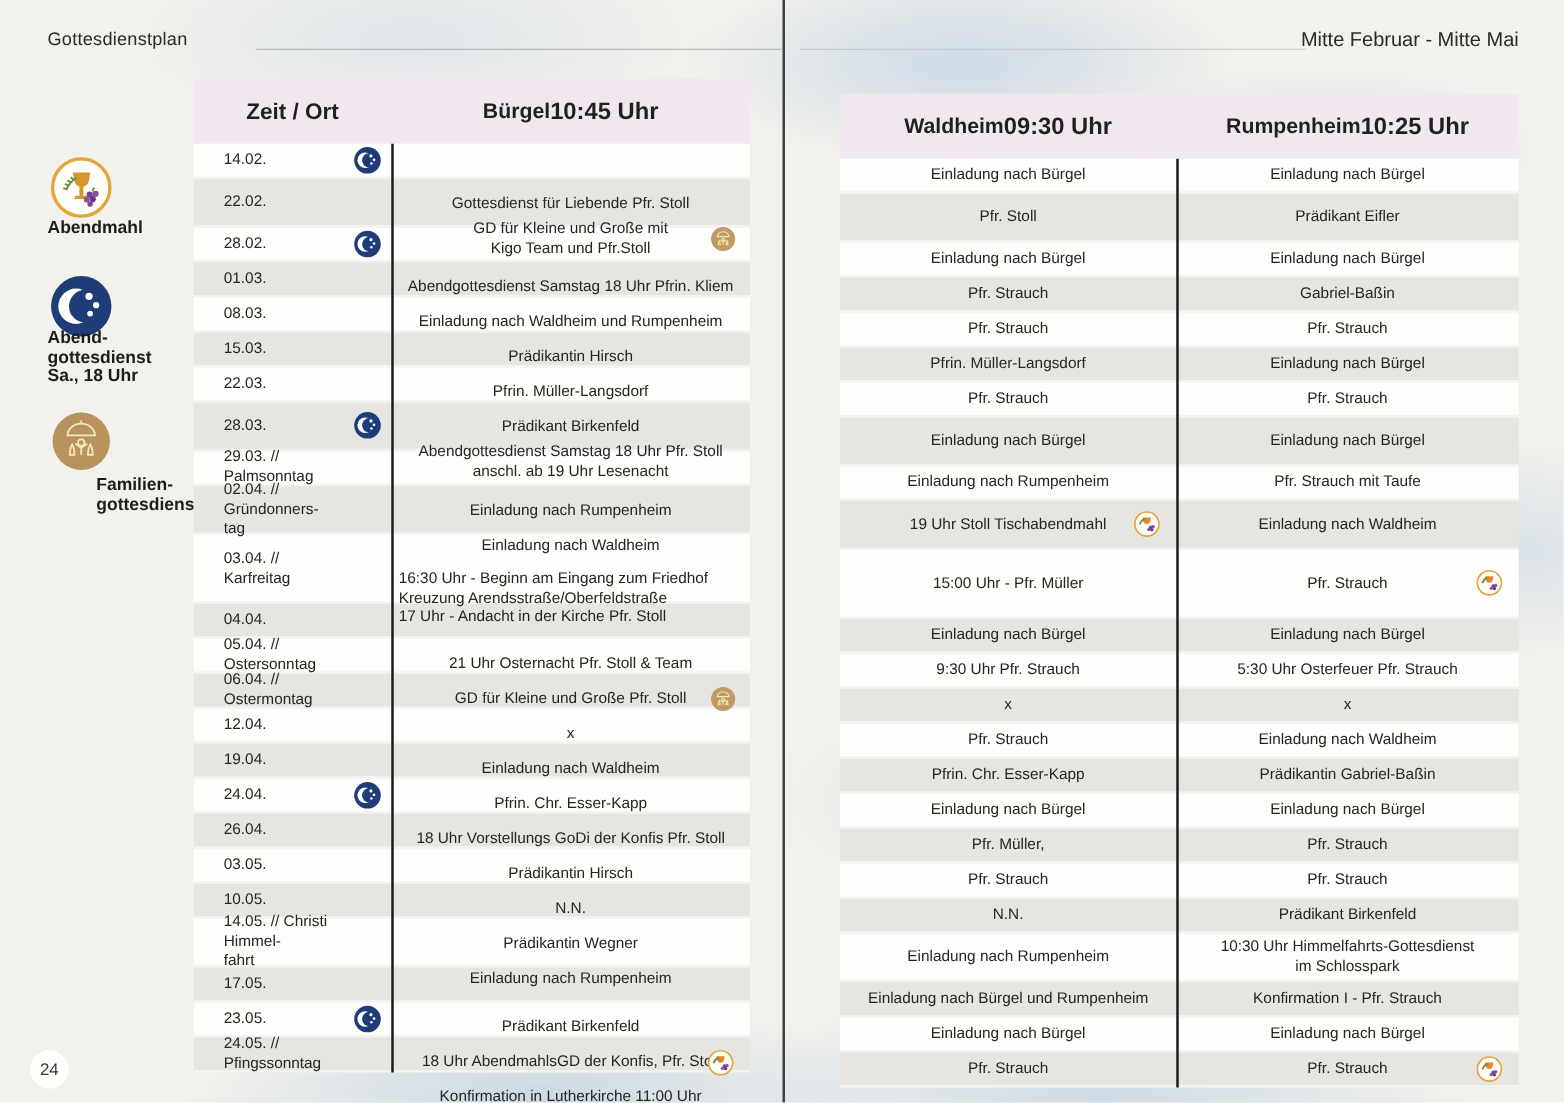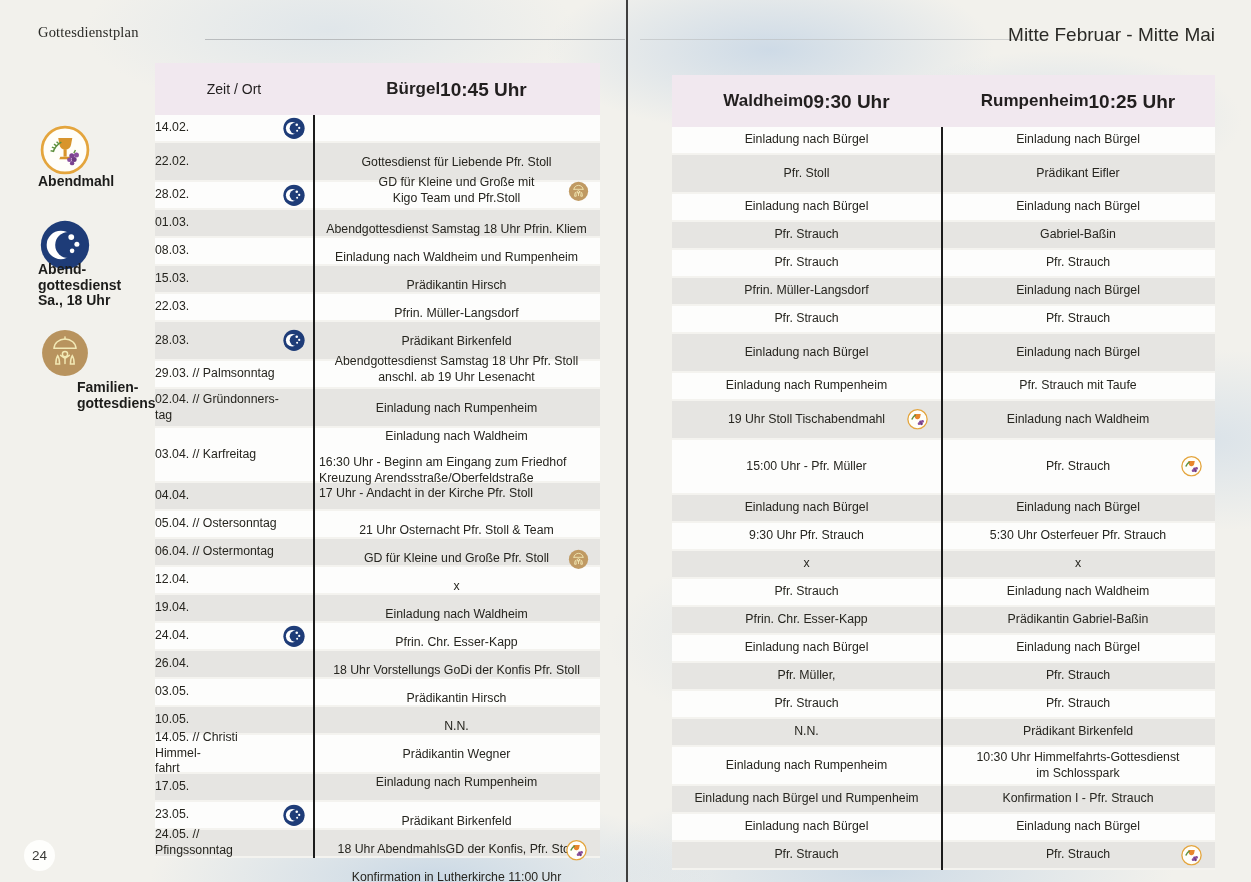--- a/index.html
+++ b/index.html
@@ -11,40 +11,40 @@
       radial-gradient(ellipse 260px 100px at 1060px 120px, rgba(183,205,228,.45), transparent 70%),
       radial-gradient(ellipse 300px 130px at 1205px 440px, rgba(183,205,228,.40), transparent 70%),
       radial-gradient(ellipse 420px 150px at 900px 640px,  rgba(178,202,227,.40), transparent 70%),
       radial-gradient(ellipse 400px 120px at 430px 878px,  rgba(170,197,224,.55), transparent 70%),
       radial-gradient(ellipse 420px 130px at 880px 870px,  rgba(170,197,224,.50), transparent 70%),
       radial-gradient(ellipse 350px 120px at 330px 30px,   rgba(190,210,230,.35), transparent 70%),
       #f2f1ec;
   }
   .hline{position:absolute;height:1px;background:#b9bcbe;}
   #center-divider{position:absolute;left:626px;top:0;width:2px;height:882px;background:#3f3f3f;}
-  #page-title{position:absolute;left:38px;top:24px;font-size:14.5px;color:#2a2a26;letter-spacing:.2px;font-family:Liberation Serif, serif;}
-  #period-label{position:absolute;right:36px;top:24px;font-size:19px;color:#2a2a26;}
+  #page-title{position:absolute;left:38px;top:24px;font-size:14.5px;color:#2a2a26;letter-spacing:.2px;}
+  #period-label{position:absolute;right:36px;top:24px;font-size:16px;color:#2a2a26;}
   
   .legend-icon{position:absolute;width:50px;height:50px;}
   .legend-label{position:absolute;font-weight:bold;font-size:14px;line-height:1.12;color:#1c1c1a;white-space:pre-line;}
   
   .table{position:absolute;top:63px;}
   #left-table{left:155px;width:445px;}
   #right-table{left:672px;width:543px;margin-top:12px;}
   .thead{display:flex;height:52px;background:#f1e8ef;}
-  .thead .zcell{width:158px;display:flex;align-items:center;justify-content:center;font-weight:normal;font-size:14px;color:#221f1f;}
+  .thead .zcell{width:158px;display:flex;align-items:center;justify-content:center;font-weight:bold;font-size:18px;color:#221f1f;}
   .thead .pcell{flex:1;display:flex;flex-direction:row;align-items:center;justify-content:center;font-weight:bold;color:#221f1f;}
   .place-name{font-size:17px;}
   .place-time{font-size:19px;margin-top:1px;}
   .row{display:flex;background:#fdfdfc;border-bottom:2px solid #f4f3ef;box-sizing:border-box;}
   .row.alt{background:#e6e5e2;}
   .row.h1{height:28px;}.row.h2{height:39px;}.row.h3{height:55px;}
   .cell{position:relative;display:flex;align-items:center;justify-content:center;
         font-size:12.3px;line-height:1.28;color:#26251f;text-align:center;white-space:pre-line;box-sizing:border-box;}
-  .datecol{width:158px;justify-content:flex-start;text-align:left;padding-left:0;padding-right:34px;}
+  .datecol{width:158px;justify-content:flex-start;text-align:left;padding-left:24px;padding-right:34px;}
   .bcol{width:287px;padding:0 6px;margin-top:48px;}
   .wcol{width:269px;padding:0 6px;}
   .rcol{width:274px;padding:0 6px;}
   .cell.align-left{justify-content:flex-start;text-align:left;padding-left:6px;}
   .vline{position:absolute;top:52px;bottom:0;width:1.6px;background:#1c1c1c;}
   #left-table .vline{left:158px;}
   #right-table .vline{left:269px;}
   .cicon{display:none;position:absolute;top:50%;transform:translateY(-50%);}
   .cicon.show{display:block;}
   .cicon svg{display:block;}

